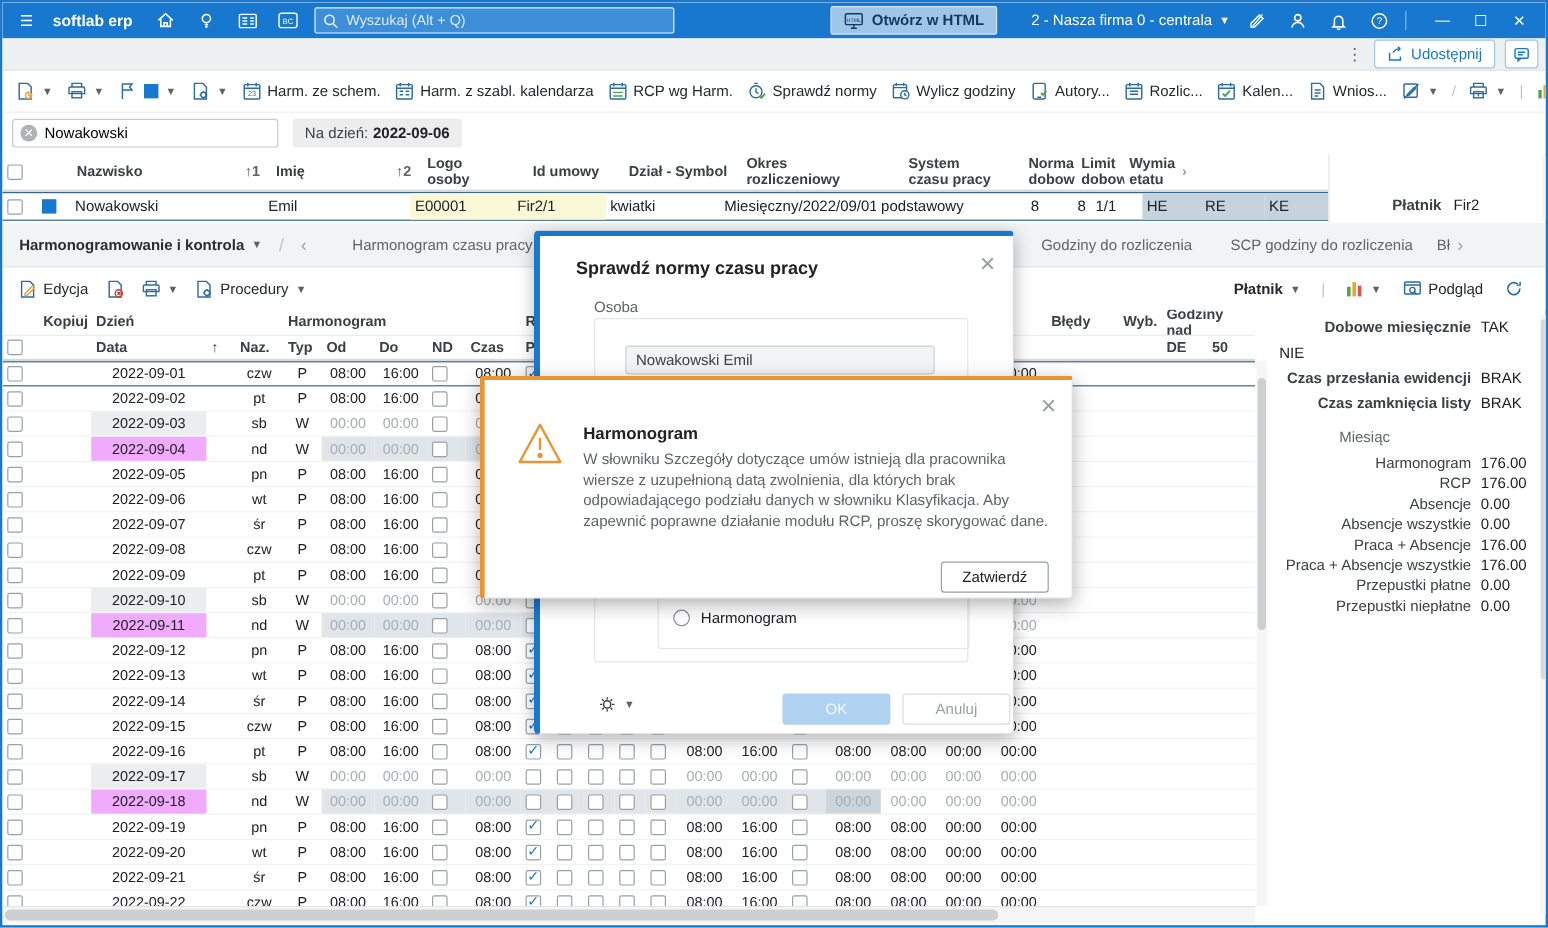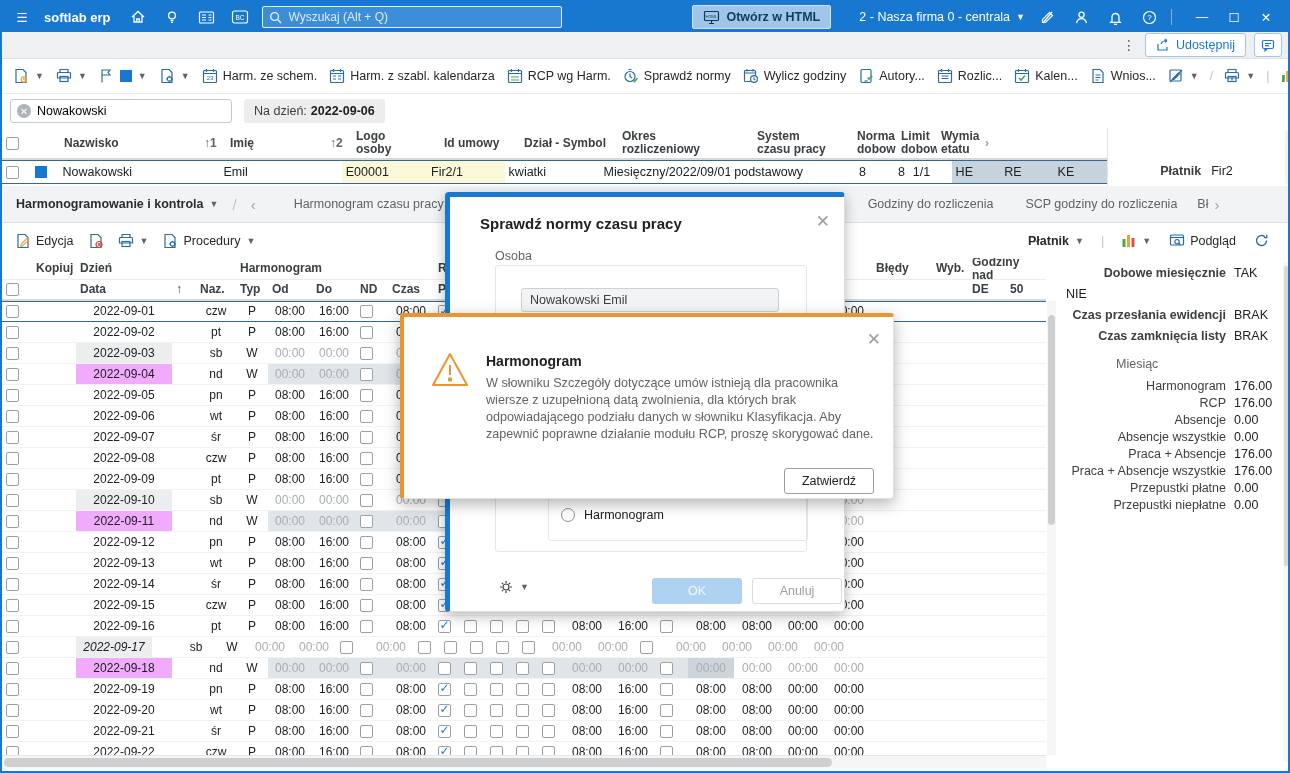--- a/index.html
+++ b/index.html
@@ -1044,21 +1044,21 @@
         <div class="gcell" style="width: 46px; justify-content: center;">00:00</div>
         <div class="gcell" style="width: 30px;"></div>
         <div class="gcell" style="width: 30px;"></div>
         <div class="gcell" style="width: 36px;"></div>
         <div class="gcell" style="width: 38px; justify-content: center;"></div>
         <div class="gcell" style="width: 38px; justify-content: center;"></div>
       </div>
       <div class="grow">
         <div class="gcell" style="width: 30px;"><span class="cb"></span></div>
         <div class="gcell" style="width: 44px;"></div>
-        <div class="gcell bg-sb" style="width: 76px; justify-content: center; font-style: italic;">2022-09-17</div>
+        <div class="gcell bg-sb" style="width: 96px; justify-content: center;">2022-09-17</div>
         <div class="gcell" style="width: 24px;"></div>
         <div class="gcell" style="width: 40px; justify-content: center;">sb</div>
         <div class="gcell" style="width: 32px; justify-content: center;">W</div>
         <div class="gcell wkt" style="width: 44px; justify-content: center;">00:00</div>
         <div class="gcell wkt" style="width: 44px; justify-content: center;">00:00</div>
         <div class="gcell" style="width: 32px;"><span class="cb"></span></div>
         <div class="gcell wkt" style="width: 46px; justify-content: center;">00:00</div>
         <div class="gcell" style="width: 26px;"><span class="cb"></span></div>
         <div class="gcell" style="width: 26px;"><span class="cb"></span></div>
         <div class="gcell" style="width: 26px;"><span class="cb"></span></div>

